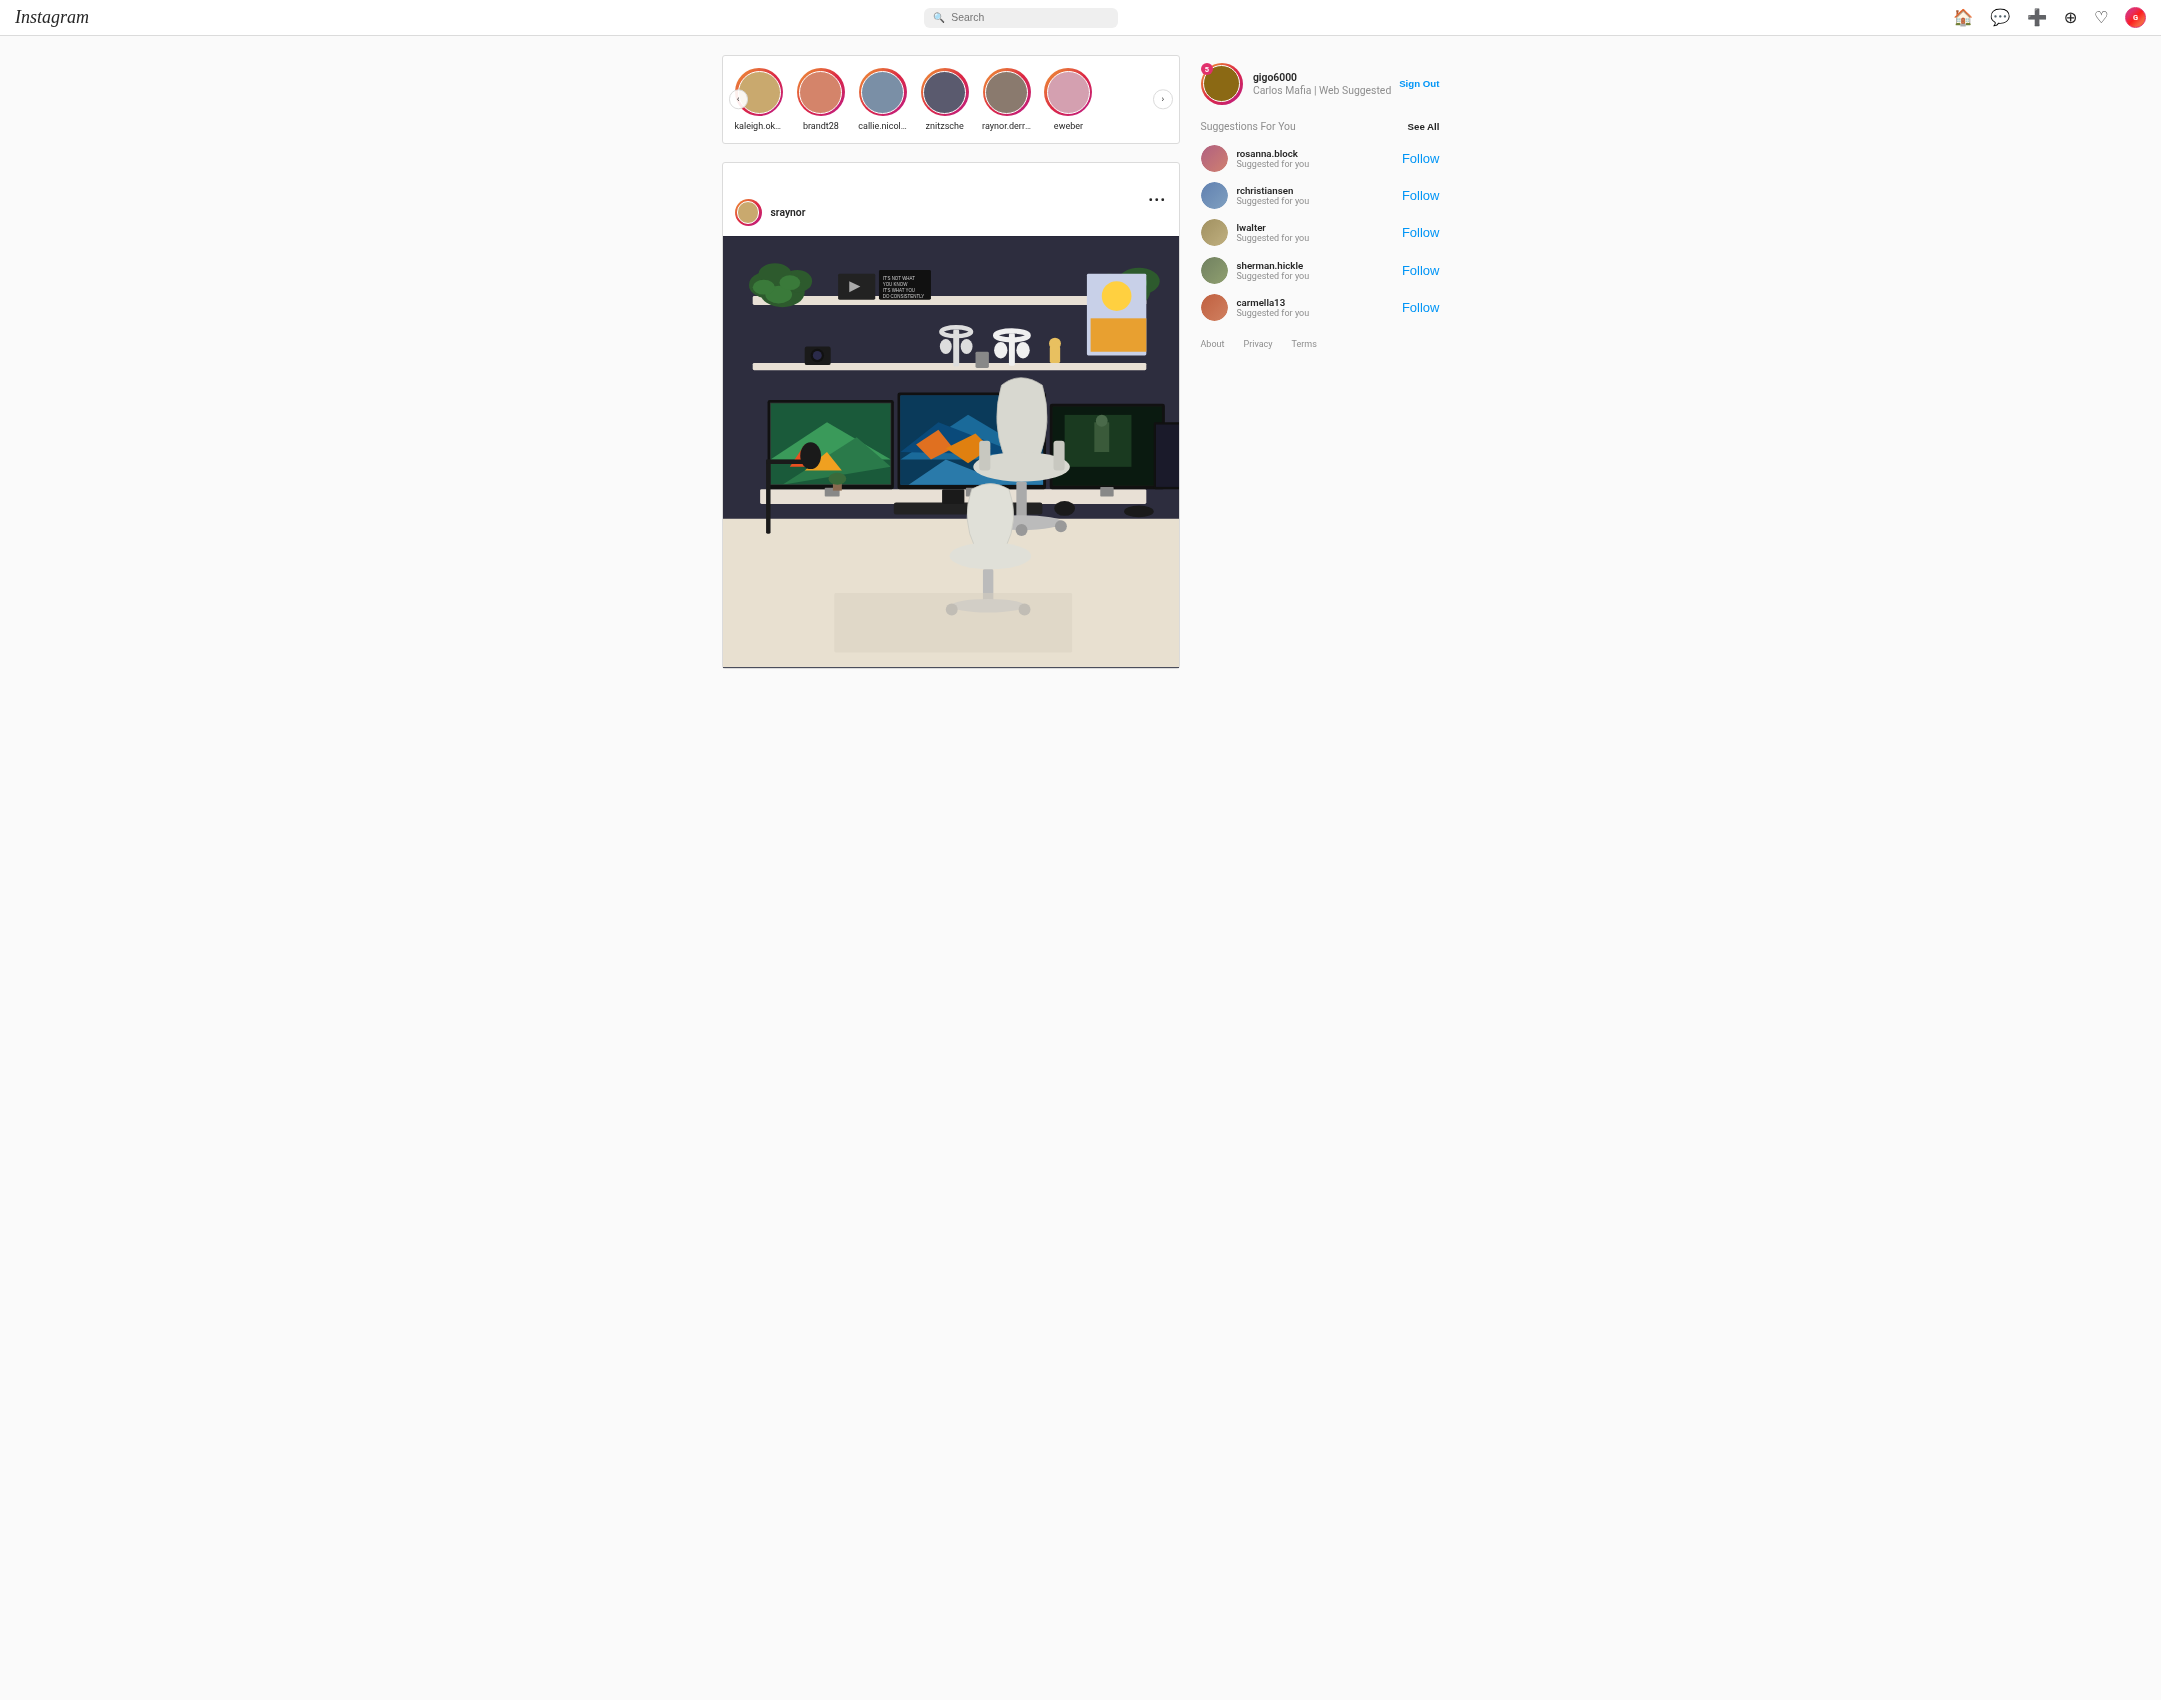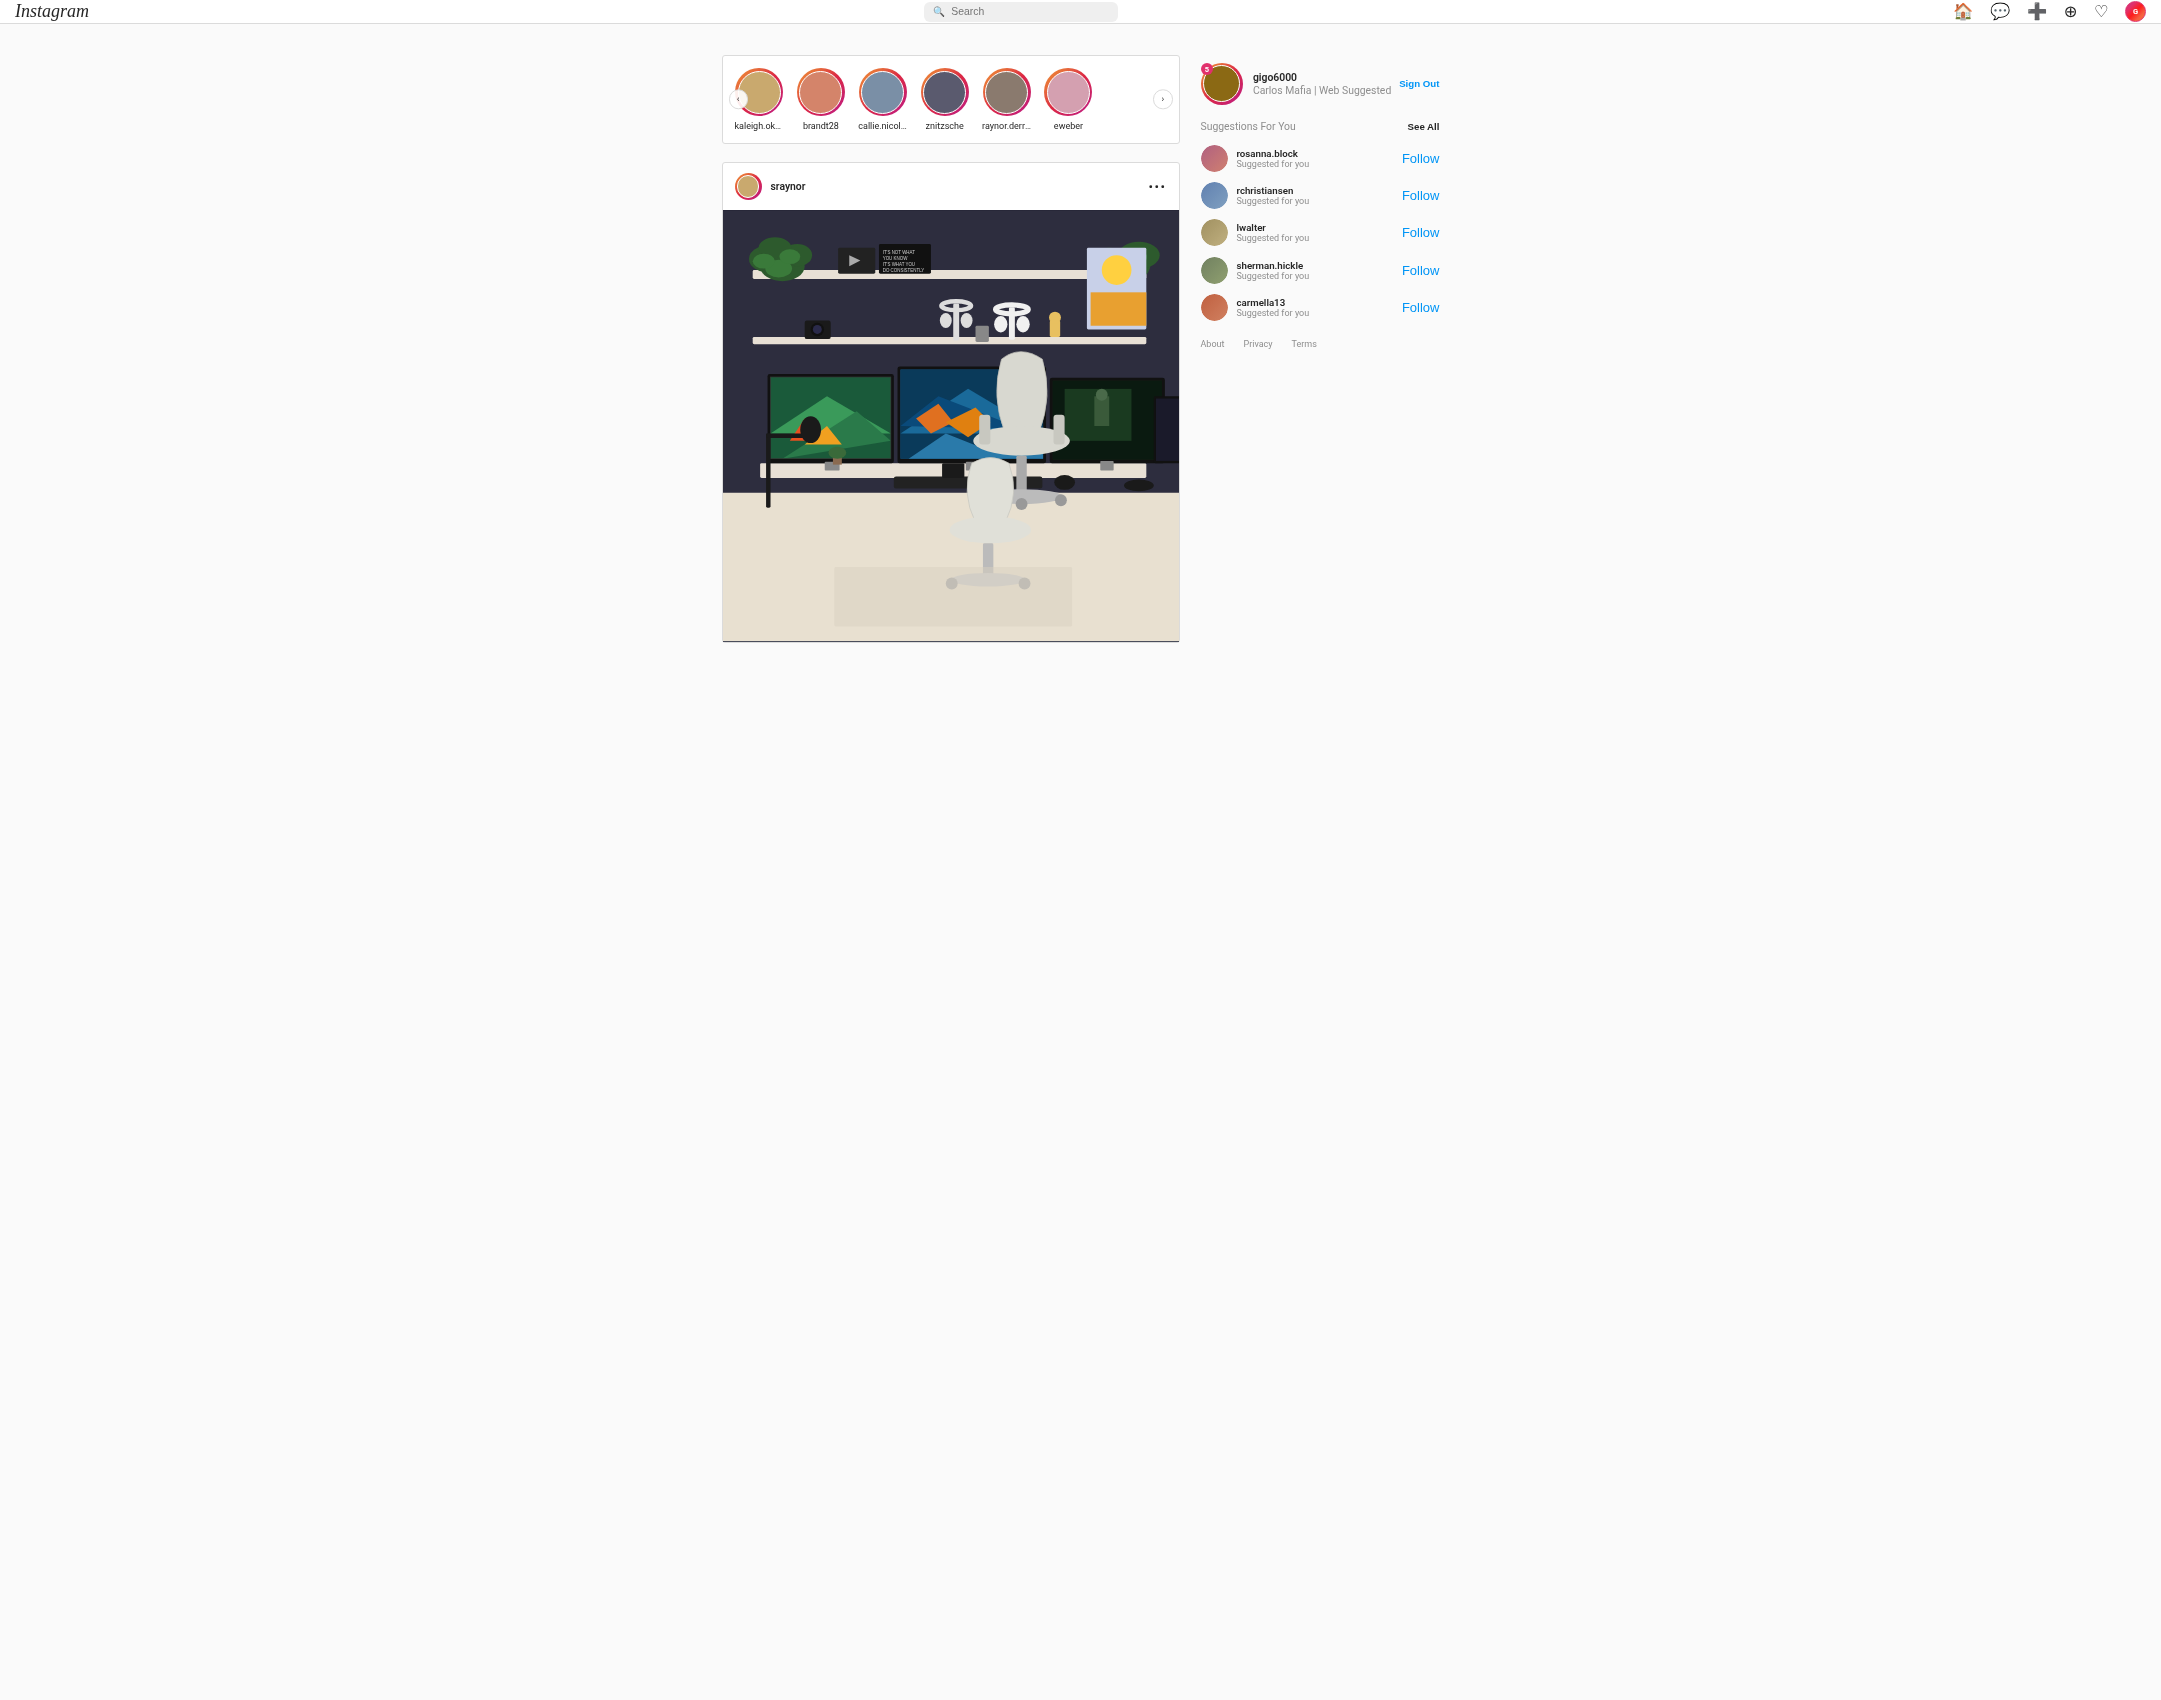--- a/index.html
+++ b/index.html
@@ -7,21 +7,21 @@
       font-family: -apple-system, BlinkMacSystemFont, 'Segoe UI', Roboto, Helvetica, Arial, sans-serif;
       background: #fafafa;
       color: #262626;
       font-size: 10.4px;
     }
 
     
     .header {
       position: fixed;
       top: 0; left: 0; right: 0;
-      height: 24px;
+      height: 36px;
       background: #fff;
       border-bottom: 0.7px solid #dbdbdb;
       display: flex;
       align-items: center;
       justify-content: space-between;
       padding: 0 15px;
       z-index: 100;
     }
     .header-logo {
       font-family: Georgia, 'Times New Roman', serif;
@@ -176,20 +176,21 @@
     .post-header {
       display: flex;
       align-items: center;
       justify-content: space-between;
       padding: 10.4px 12px;
     }
     .post-user {
       display: flex;
       align-items: center;
       gap: 9px;
+      margin-top: 26px;
     }
     .post-avatar {
       width: 27px;
       height: 27px;
       border-radius: 50%;
       background: linear-gradient(135deg, #f09433, #e6683c, #dc2743, #cc2366, #bc1888);
       padding: 1.5px;
       display: flex;
       align-items: center;
       justify-content: center;

